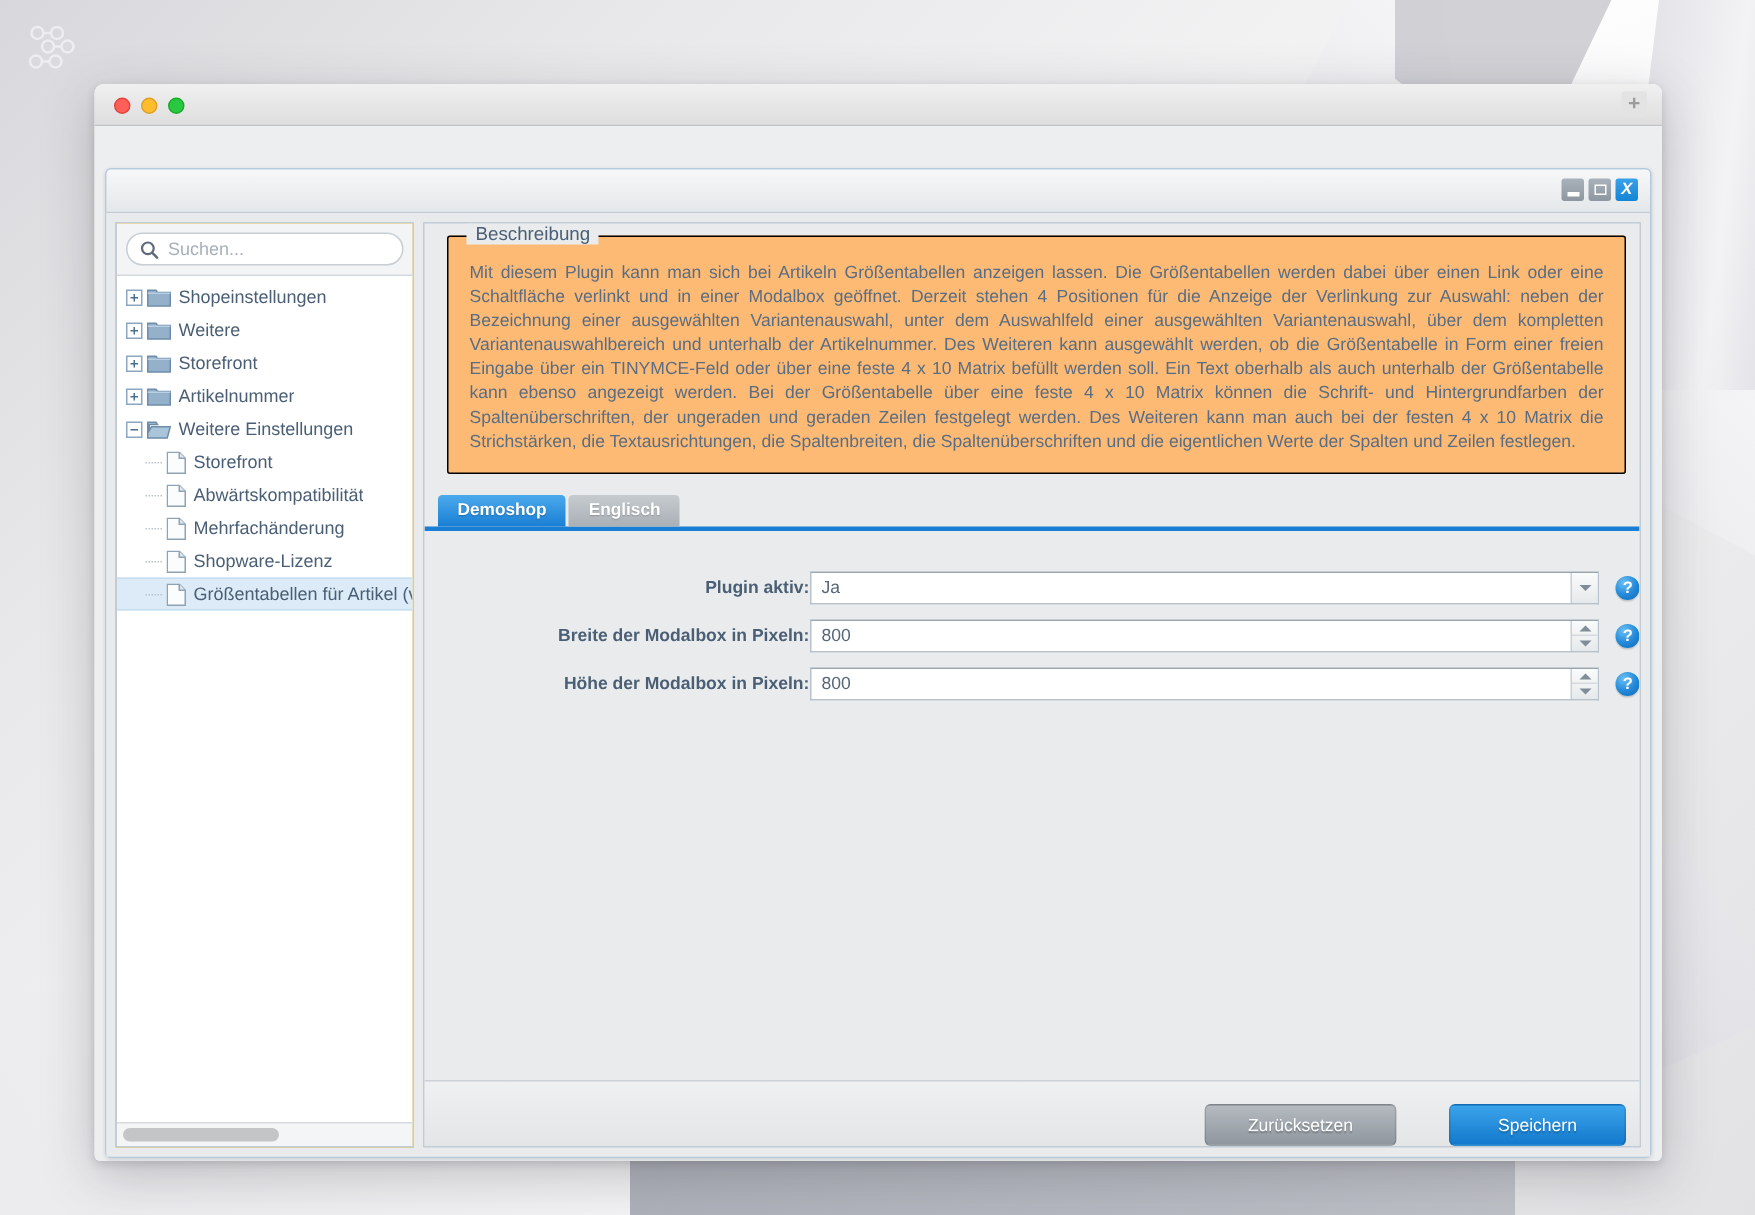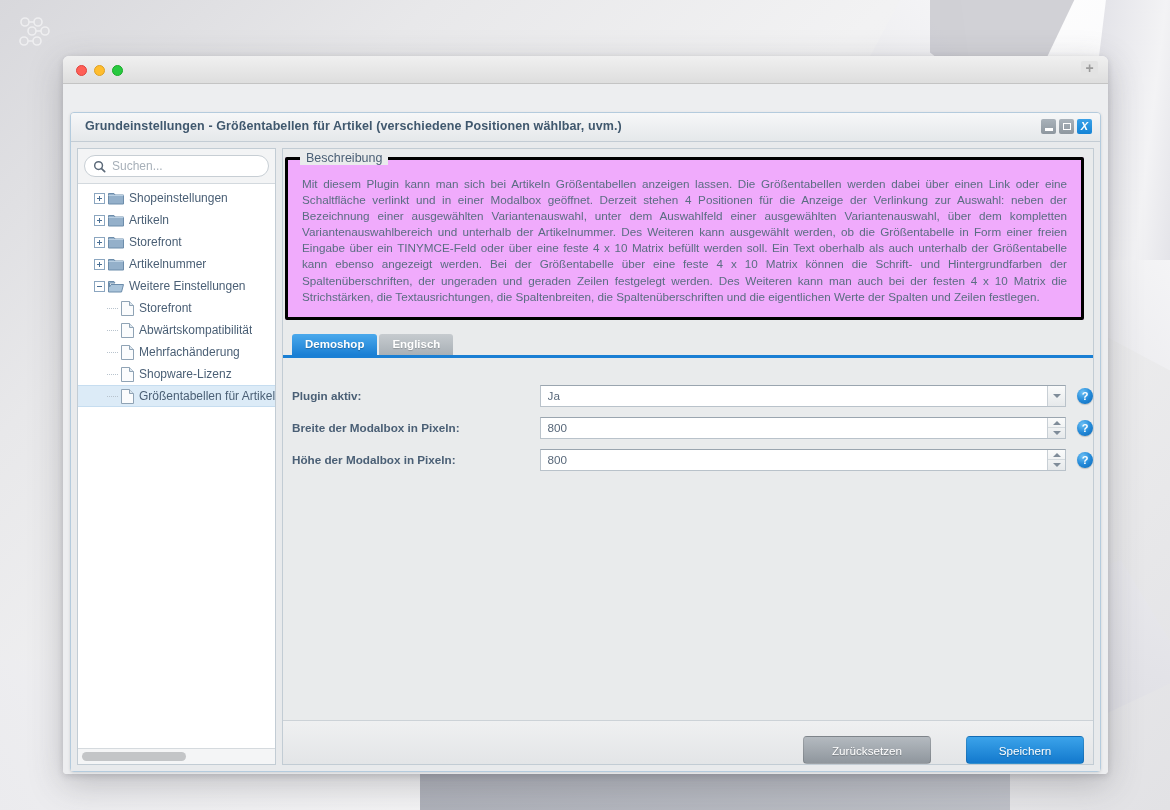--- a/index.html
+++ b/index.html
@@ -179,21 +179,21 @@
     background: #fff;
     overflow: hidden;
     position: relative;
     padding-top: 3px;
   }
   .tree-row {
     display: flex; align-items: center;
     height: 22px;
     font-size: 12px; color: #4a5f75;
     white-space: nowrap;
-    padding-left: 16px;
+    padding-left: 6px;
     cursor: default;
   }
   .tree-row.selected {
     background: #dcebf7;
     border-top: 1px solid #c6ddf0;
     border-bottom: 1px solid #c6ddf0;
   }
   .expander {
     width: 11px; height: 11px;
     border: 1px solid #8ba6c0;
@@ -235,26 +235,26 @@
 
   
   #main-panel {
     flex: 1;
     display: flex; flex-direction: column;
     background: #e9ebec;
     border: 1px solid #c2ccd4;
     overflow: hidden;
   }
   #desc-fieldset {
-    margin: 8px 9px 0 2px;
-    border: 3px solid #000000;
+    margin: 8px 9px 0 15px;
+    border: 1px solid #000000;
     border-radius: 2px;
     padding: 6px 14px 12px 14px;
     position: relative;
-    background: #f0abfc;
+    background: #fdba74;
   }
   #desc-legend {
     position: absolute;
     top: -9px; left: 12px;
     background: #e9ebec;
     padding: 0 6px;
     font-size: 12.5px;
     color: #4a5f75;
   }
   #desc-text {
@@ -305,20 +305,21 @@
   .form-row {
     display: flex; align-items: center;
     height: 32px;
     padding-left: 9px;
   }
   .form-label {
     width: 252px;
     font-size: 11.7px;
     font-weight: bold;
     color: #4a5f75;
+    text-align: right;
   }
   .field-wrap {
     position: relative;
     width: 536px; height: 22px;
     background: #fff;
     border: 1px solid #b9c2ca;
     border-top-color: #9aa5af;
     display: flex; align-items: center;
   }
   .field-input {
@@ -434,21 +435,20 @@
       <span class="traffic tl-min"></span>
       <span class="traffic tl-max"></span>
       <div id="newtab-btn">+</div>
     </div>
 
     <div id="browser-body">
 
       <div id="ext-window">
 
         <div id="ext-titlebar">
-          <div id="ext-title">Grundeinstellungen - Größentabellen für Artikel (verschiedene Positionen wählbar, uvm.)</div>
           <div id="ext-win-tools">
             <div class="win-tool wt-min">
                 <i></i>
               </div>
             <div class="win-tool wt-max">
                 <i></i>
               </div>
             <div class="win-tool wt-close">
                 <i>X</i>
               </div>
@@ -477,21 +477,21 @@
                     <path d="M0.5 4.5 L15.5 4.5" stroke="#b9cfe2" stroke-width="1"></path>
                   </svg>
                   <span class="tree-label">Shopeinstellungen</span>
                 </div>
                 <div class="tree-row">
                   <span class="expander plus"></span>
                   <svg class="folder-icon" viewBox="0 0 16 14">
                     <path d="M0.5 2.5 L0.5 13 L15.5 13 L15.5 4 L7 4 L6 2.5 Z" fill="#94b0ca" stroke="#6d8dab" stroke-width="1"></path>
                     <path d="M0.5 4.5 L15.5 4.5" stroke="#b9cfe2" stroke-width="1"></path>
                   </svg>
-                  <span class="tree-label">Artikeln</span>
+                  <span class="tree-label">Weitere</span>
                 </div>
                 <div class="tree-row">
                   <span class="expander plus"></span>
                   <svg class="folder-icon" viewBox="0 0 16 14">
                     <path d="M0.5 2.5 L0.5 13 L15.5 13 L15.5 4 L7 4 L6 2.5 Z" fill="#94b0ca" stroke="#6d8dab" stroke-width="1"></path>
                     <path d="M0.5 4.5 L15.5 4.5" stroke="#b9cfe2" stroke-width="1"></path>
                   </svg>
                   <span class="tree-label">Storefront</span>
                 </div>
                 <div class="tree-row">

